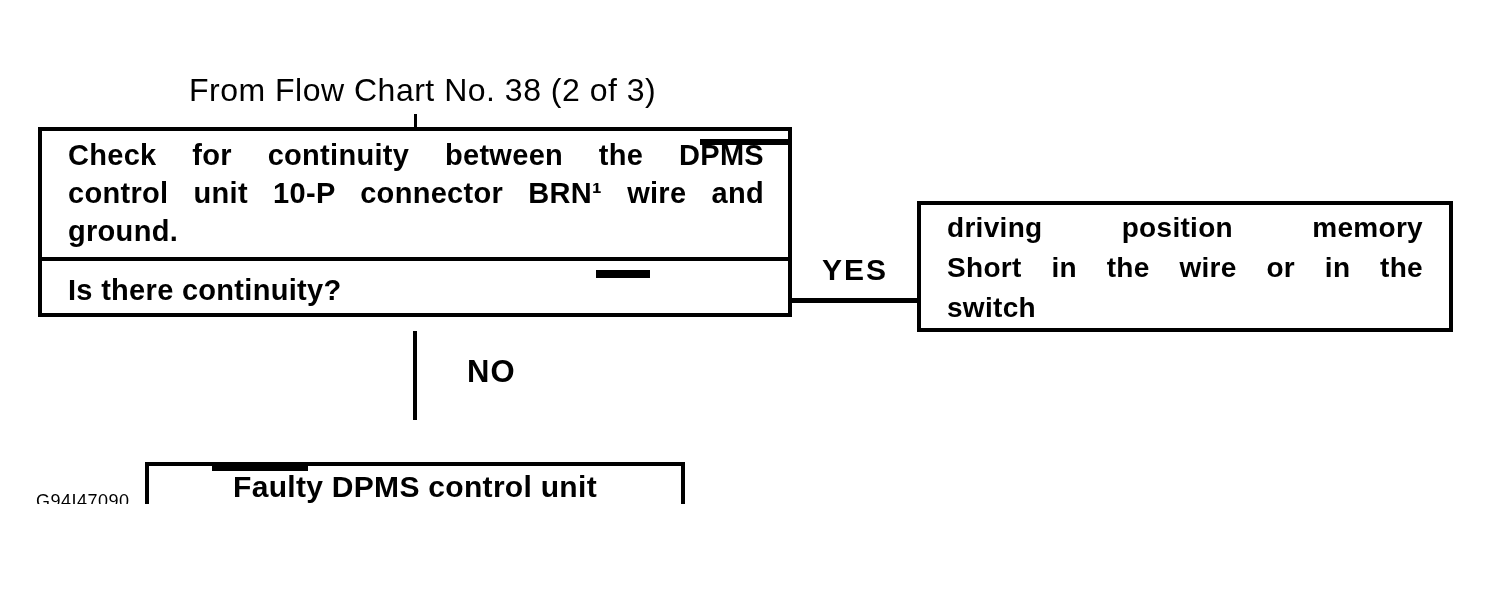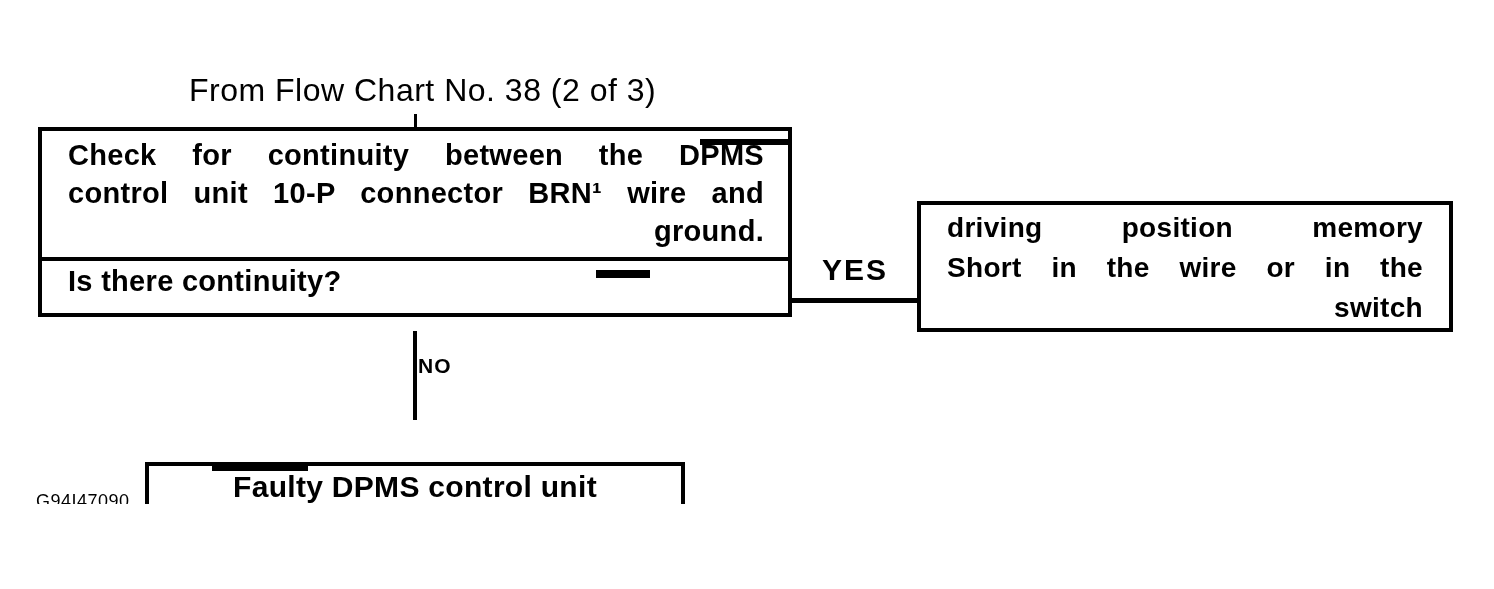--- a/index.html
+++ b/index.html
@@ -45,32 +45,32 @@
     box-sizing: border-box;
     height: 130px;
     border-bottom: 4px solid #000000;
     padding: 5px 24px 0 26px;
     font-size: 29px;
     font-weight: 700;
     line-height: 38px;
     letter-spacing: 0.3px;
   }
   .check-question {
-    padding: 4px 24px 0 26px;
+    padding: 13px 24px 0 26px;
     font-size: 29px;
     font-weight: 700;
     letter-spacing: 0.3px;
   }
   .jline {
     text-align: justify;
     text-align-last: justify;
     word-spacing: 4px;
   }
   .lline {
-    text-align: right;
+    text-align: left;
     word-spacing: 4px;
   }
   .node-yes-result {
     left: 917px;
     top: 201px;
     width: 536px;
     height: 131px;
     padding: 3px 26px 0 26px;
     font-size: 28px;
     font-weight: 700;
@@ -95,23 +95,23 @@
     font-weight: 700;
     white-space: nowrap;
   }
   .edge-label-yes {
     left: 822px;
     top: 253px;
     font-size: 30px;
     letter-spacing: 2px;
   }
   .edge-label-no {
-    left: 418px;
+    left: 467px;
     top: 354px;
-    font-size: 21px;
+    font-size: 31px;
     letter-spacing: 1px;
   }
   .figure-id {
     position: absolute;
     left: 36px;
     top: 491px;
     font-size: 18px;
     font-weight: 400;
     letter-spacing: 0.5px;
   }

